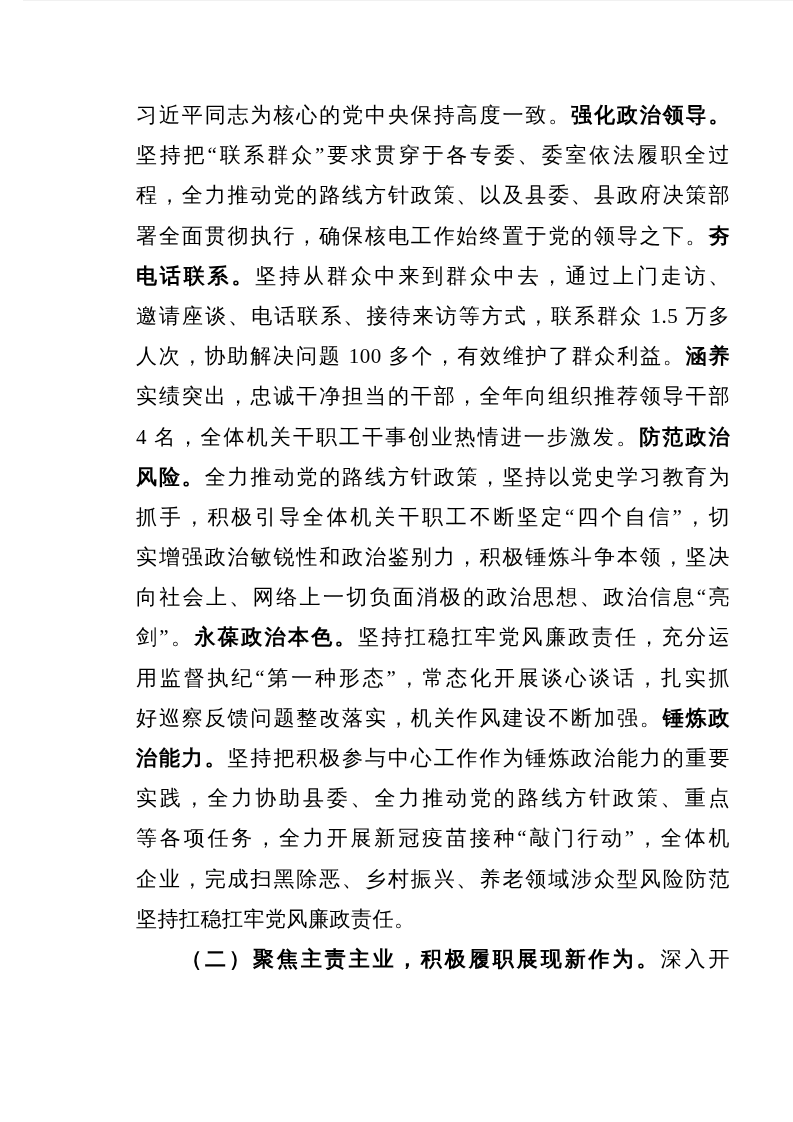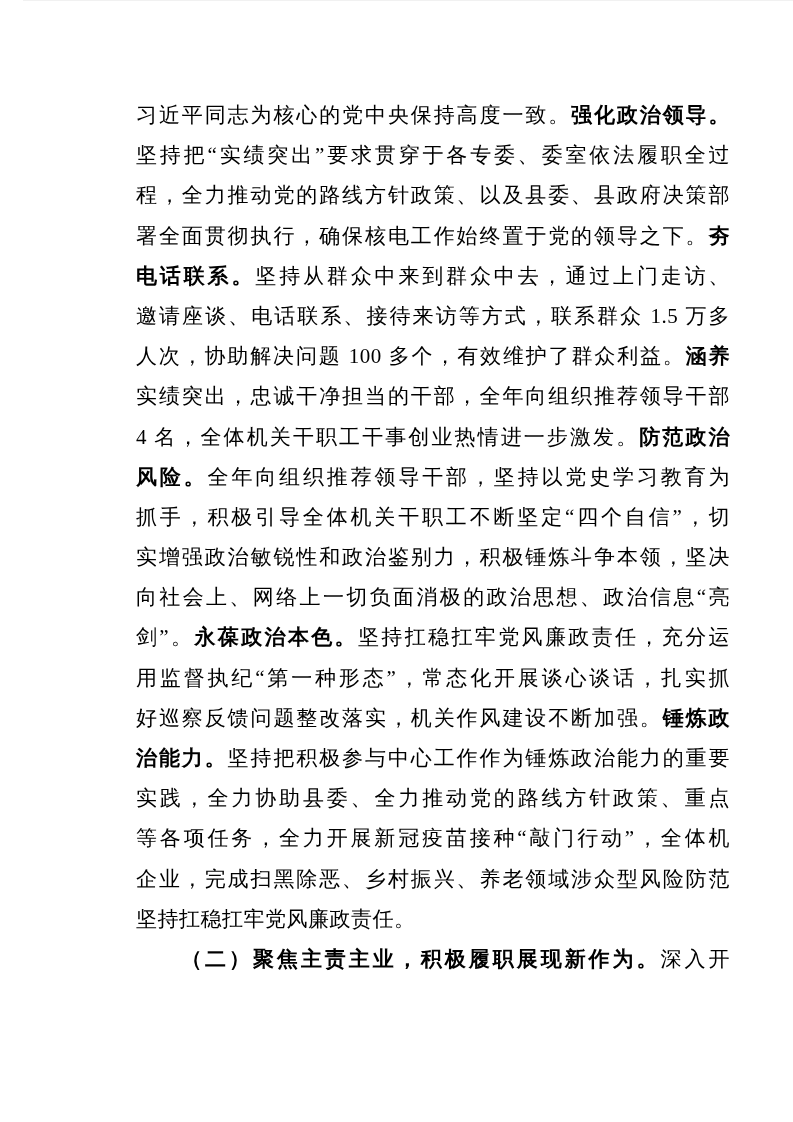--- a/index.html
+++ b/index.html
@@ -39,29 +39,29 @@
   }
   .seg { font-weight: 400; }
   .seg.bold { font-weight: 700; }
 </style>
 </head>
 <body>
 
 <div class="page">
   <div class="text-block">
       <div class="line"><span class="seg">习近平同志为核心的党中央保持高度一致。</span><span class="seg bold">强化政治领导。</span></div>
-      <div class="line"><span class="seg">坚持把“实绩突出”要求贯穿于各专委、委室依法履职全过</span></div>
+      <div class="line"><span class="seg">坚持把“联系群众”要求贯穿于各专委、委室依法履职全过</span></div>
       <div class="line"><span class="seg">程，全力推动党的路线方针政策、以及县委、县政府决策部</span></div>
       <div class="line"><span class="seg">署全面贯彻执行，确保核电工作始终置于党的领导之下。</span><span class="seg bold">夯</span></div>
       <div class="line"><span class="seg bold">电话联系。</span><span class="seg">坚持从群众中来到群众中去，通过上门走访、</span></div>
       <div class="line"><span class="seg">邀请座谈、电话联系、接待来访等方式，联系群众 1.5 万多</span></div>
       <div class="line"><span class="seg">人次，协助解决问题 100 多个，有效维护了群众利益。</span><span class="seg bold">涵养</span></div>
       <div class="line"><span class="seg">实绩突出，忠诚干净担当的干部，全年向组织推荐领导干部</span></div>
       <div class="line"><span class="seg">4 名，全体机关干职工干事创业热情进一步激发。</span><span class="seg bold">防范政治</span></div>
-      <div class="line"><span class="seg bold">风险。</span><span class="seg">全年向组织推荐领导干部，坚持以党史学习教育为</span></div>
+      <div class="line"><span class="seg bold">风险。</span><span class="seg">全力推动党的路线方针政策，坚持以党史学习教育为</span></div>
       <div class="line"><span class="seg">抓手，积极引导全体机关干职工不断坚定“四个自信”，切</span></div>
       <div class="line"><span class="seg">实增强政治敏锐性和政治鉴别力，积极锤炼斗争本领，坚决</span></div>
       <div class="line"><span class="seg">向社会上、网络上一切负面消极的政治思想、政治信息“亮</span></div>
       <div class="line"><span class="seg">剑”。</span><span class="seg bold">永葆政治本色。</span><span class="seg">坚持扛稳扛牢党风廉政责任，充分运</span></div>
       <div class="line"><span class="seg">用监督执纪“第一种形态”，常态化开展谈心谈话，扎实抓</span></div>
       <div class="line"><span class="seg">好巡察反馈问题整改落实，机关作风建设不断加强。</span><span class="seg bold">锤炼政</span></div>
       <div class="line"><span class="seg bold">治能力。</span><span class="seg">坚持把积极参与中心工作作为锤炼政治能力的重要</span></div>
       <div class="line"><span class="seg">实践，全力协助县委、全力推动党的路线方针政策、重点</span></div>
       <div class="line"><span class="seg">等各项任务，全力开展新冠疫苗接种“敲门行动”，全体机</span></div>
       <div class="line"><span class="seg">企业，完成扫黑除恶、乡村振兴、养老领域涉众型风险防范</span></div>

